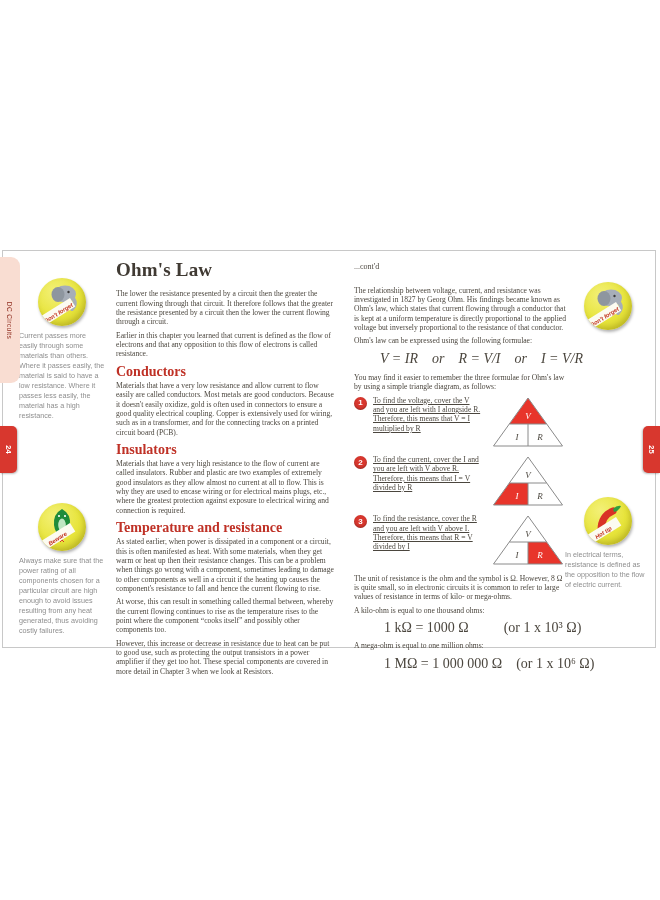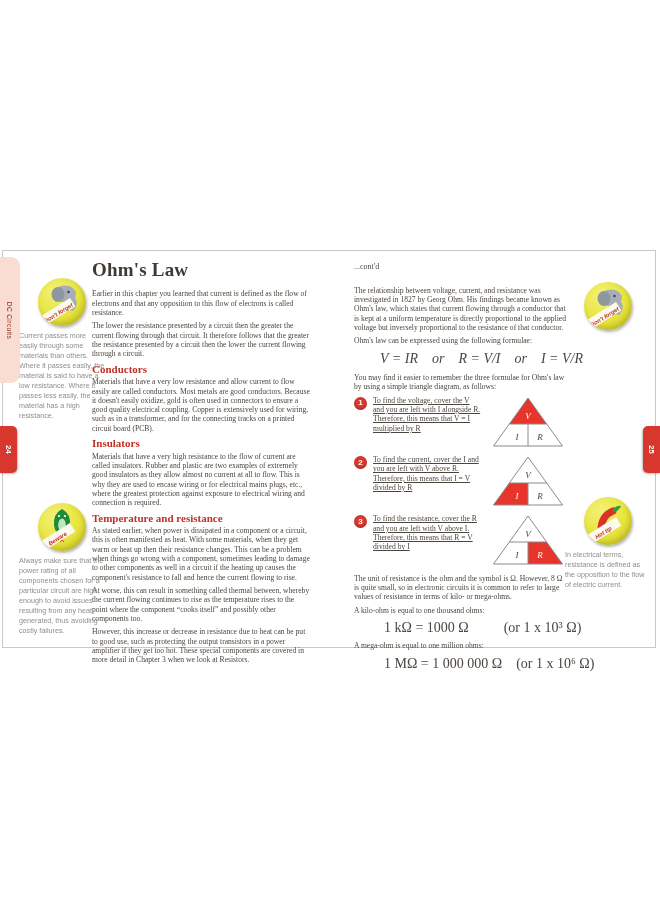--- a/index.html
+++ b/index.html
@@ -32,25 +32,25 @@
   .badge-text { font-family:"Liberation Sans",sans-serif; font-style:italic; font-weight:bold;
     font-size:5.8px; fill:#c2331f; }
   .mnote.ln1 { left:19px;  top:278px; }
   .mnote.ln2 { left:19px;  top:503px; }
   .mnote.rn1 { left:565px; top:282px; }
   .mnote.rn2 { left:565px; top:497px; }
 
   
   .main { position:absolute; color:#4b463e; font-size:7.6px; line-height:1.23; }
   .main p { margin-bottom:4px; }
-  .left-main  { left:92px; top:258px; width:218px; }
+  .left-main  { left:116px; top:258px; width:218px; }
   .right-main { left:354px; top:262px; width:214px; }
 
   .page-title { font-size:19px; font-weight:bold; color:#403a33; letter-spacing:.2px; margin-bottom:8px; }
-  .sec-heading { color:#bf3126; font-weight:bold; font-size:11px; margin:3px 0 1px 0; }
+  .sec-heading { color:#bf3126; font-weight:bold; font-size:14px; margin:3px 0 1px 0; }
   .cont-label { font-weight:normal; font-size:8px; margin-bottom:14px; }
   .formula { font-style:italic; white-space:pre; margin:3px 0 6px 26px; font-size:14px; }
   .formula.units { font-style:normal; margin:2px 0 5px 30px;font-family:Liberation Serif, serif; }
 
   .step { display:flex; gap:6px; align-items:flex-start; margin-bottom:5px; }
   .step-num { flex:0 0 13px; width:13px; height:13px; border-radius:50%; background:#d8372e; color:#fff;
     font-family:"Liberation Sans",sans-serif; font-size:8px; font-weight:bold;
     display:flex; align-items:center; justify-content:center; margin-top:1px;
     box-shadow:inset 0 -1px 2px rgba(0,0,0,.3); }
   .step-text { flex:1;text-decoration:underline; }
@@ -123,22 +123,22 @@
         <path d="M29 12 q4 -4 8 -3 q-2 5 -7 6 z" fill="#2f9e3f"></path>
         <rect x="-8" y="31" width="46" height="10" transform="rotate(-32 16 36)" fill="#fcfbf1"></rect>
         <text class="badge-text" transform="rotate(-32 16 36)" x="10" y="39.5">Hot tip</text>
       </svg>
     </div>
     <p class="note-text">In electrical terms, resistance is defined as the opposition to the flow of electric current.</p>
   </aside>
 
   <section class="main left-main">
     <h1 class="page-title">Ohm's Law</h1>
+    <p>The lower the resistance presented by a circuit then the greater the current flowing through that circuit. It therefore follows that the greater the resistance presented by a circuit then the lower the current flowing through a circuit.</p>
     <p>Earlier in this chapter you learned that current is defined as the flow of electrons and that any opposition to this flow of electrons is called resistance.</p>
-    <p>The lower the resistance presented by a circuit then the greater the current flowing through that circuit. It therefore follows that the greater the resistance presented by a circuit then the lower the current flowing through a circuit.</p>
 
     <h2 class="sec-heading">Conductors</h2>
     <p>Materials that have a very low resistance and allow current to flow easily are called conductors. Most metals are good conductors. Because it doesn't easily oxidize, gold is often used in connectors to ensure a good quality electrical coupling. Copper is extensively used for wiring, such as in a transformer, and for the connecting tracks on a printed circuit board (PCB).</p>
 
     <h2 class="sec-heading">Insulators</h2>
     <p>Materials that have a very high resistance to the flow of current are called insulators. Rubber and plastic are two examples of extremely good insulators as they allow almost no current at all to flow. This is why they are used to encase wiring or for electrical mains plugs, etc., where the greatest protection against exposure to electrical wiring and connection is required.</p>
 
     <h2 class="sec-heading">Temperature and resistance</h2>
     <p>As stated earlier, when power is dissipated in a component or a circuit, this is often manifested as heat. With some materials, when they get warm or heat up then their resistance changes. This can be a problem when things go wrong with a component, sometimes leading to damage to other components as well in a circuit if the heating up causes the component's resistance to fall and hence the current flowing to rise.</p>
 

